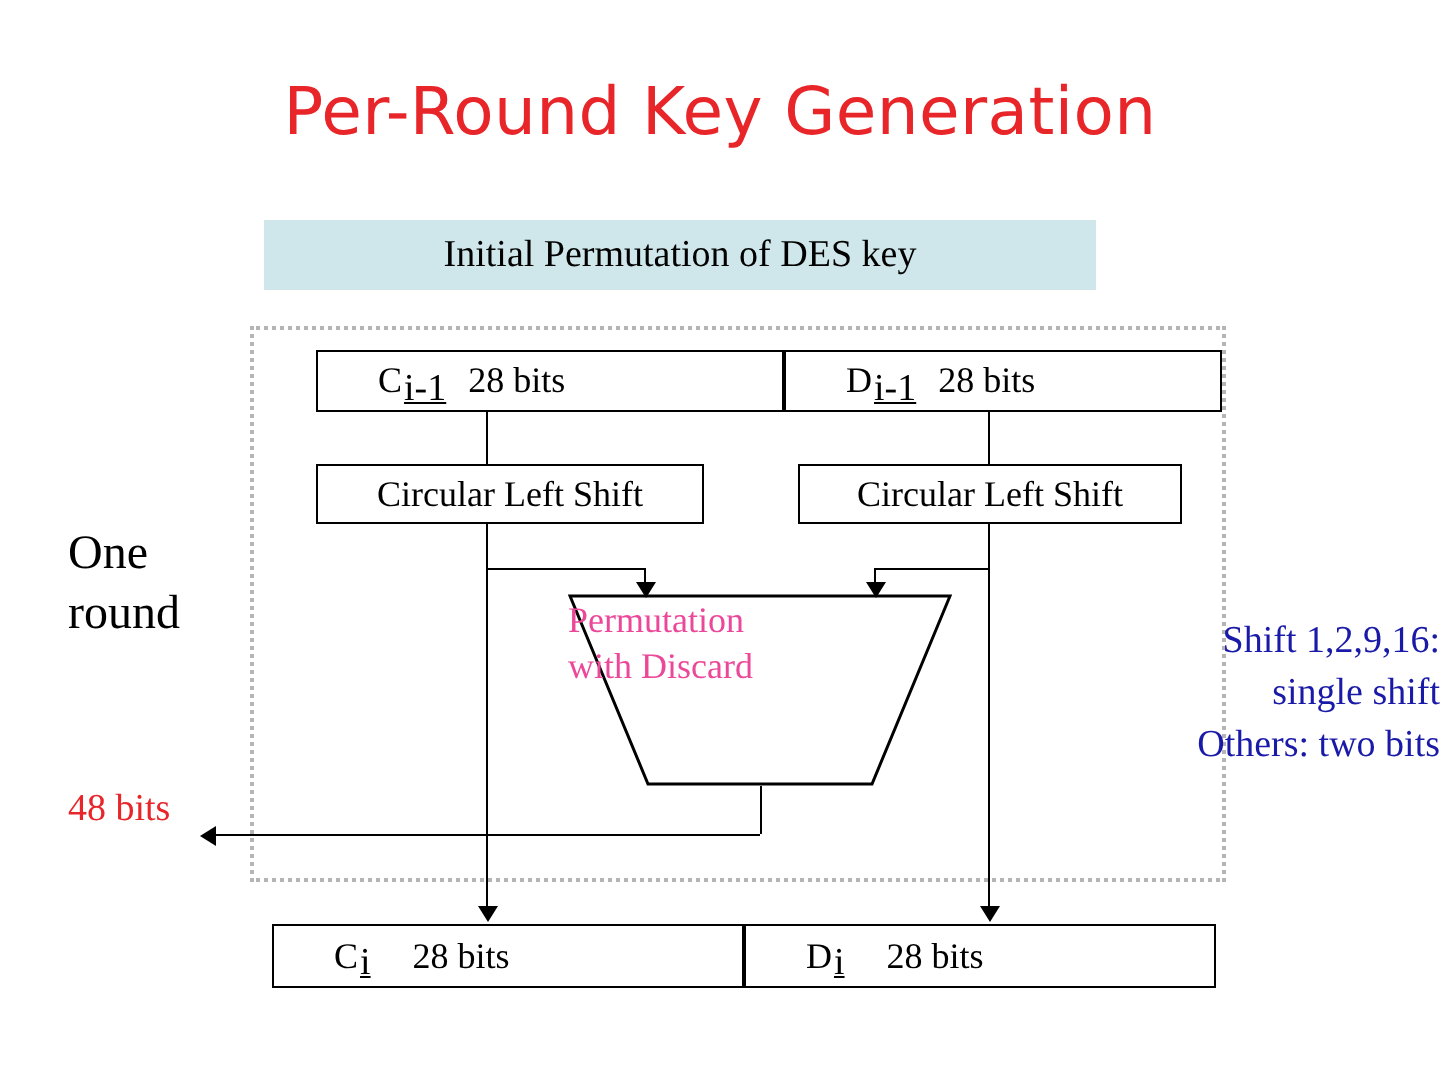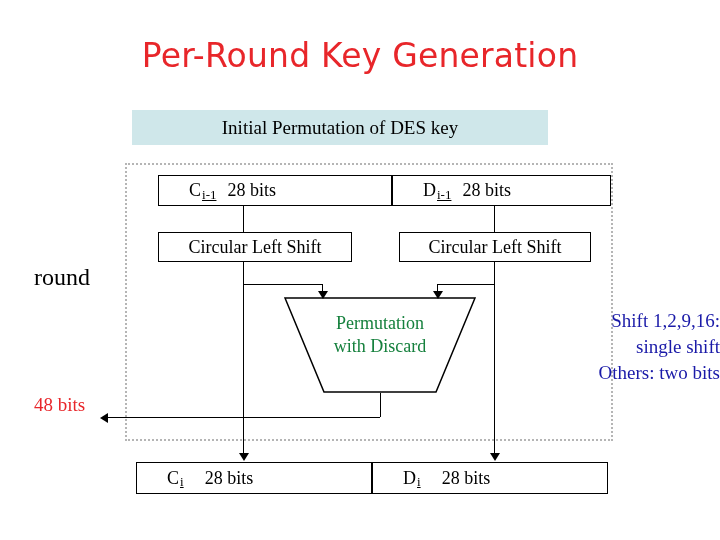--- a/index.html
+++ b/index.html
@@ -73,21 +73,21 @@
   .box.left { justify-content: flex-start; padding-left: 30px; }
 
   .c-prev { left: 158px; top: 175px; width: 234px; height: 31px; }
   .d-prev { left: 392px; top: 175px; width: 219px; height: 31px; }
   .cls-left { left: 158px; top: 232px; width: 194px; height: 30px; }
   .cls-right { left: 399px; top: 232px; width: 192px; height: 30px; }
   .c-out { left: 136px; top: 462px; width: 236px; height: 32px; }
   .d-out { left: 372px; top: 462px; width: 236px; height: 32px; }
 
   .sub {
-    font-size: 13px;
+    font-size: 19px;
     vertical-align: sub;
     position: relative;
     top: 4px;
     padding: 0 1px;
     text-decoration: underline;
   }
   .gap { display: inline-block; width: 10px; }
   .gap-wide { display: inline-block; width: 20px; }
 
   
@@ -128,26 +128,26 @@
     position: absolute;
     left: 284px;
     top: 297px;
     width: 192px;
     height: 96px;
   }
   .trapezoid svg { display: block; }
   .trap-text {
     position: absolute;
     left: 284px;
-    top: 312px;
+    top: 299px;
     width: 192px;
-    text-align: center;
+    text-align: left;
     font-size: 18px;
     line-height: 23px;
-    color: #15803d;
+    color: #ec4899;
   }
 
   
   .line {
     position: absolute;
     background: #000;
   }
   .vline { width: 1px; }
   .hline { height: 1px; }
   .arrow-down {
@@ -193,20 +193,21 @@
   </div>
 
   <div class="box center cls-left">
     <span>Circular Left Shift</span>
   </div>
   <div class="box center cls-right">
     <span>Circular Left Shift</span>
   </div>
 
   <div class="one-round">
+    <div>One</div>
     <div>round</div>
   </div>
 
   <div class="bits-label">
     <div class="red">48 bits</div>
   </div>
 
   <div class="note">
     <div>Shift 1,2,9,16:</div>
     <div>single shift</div>

